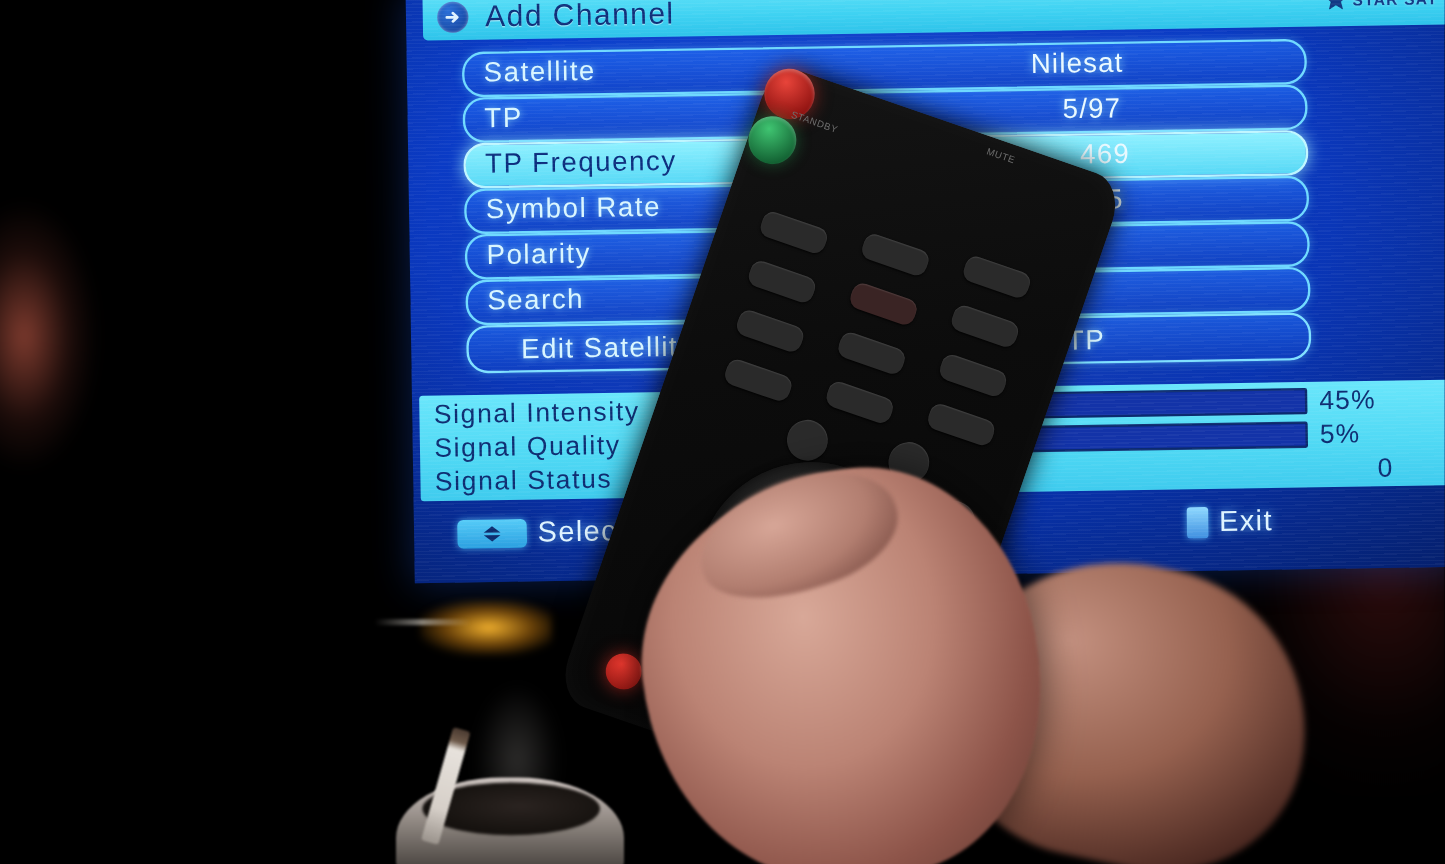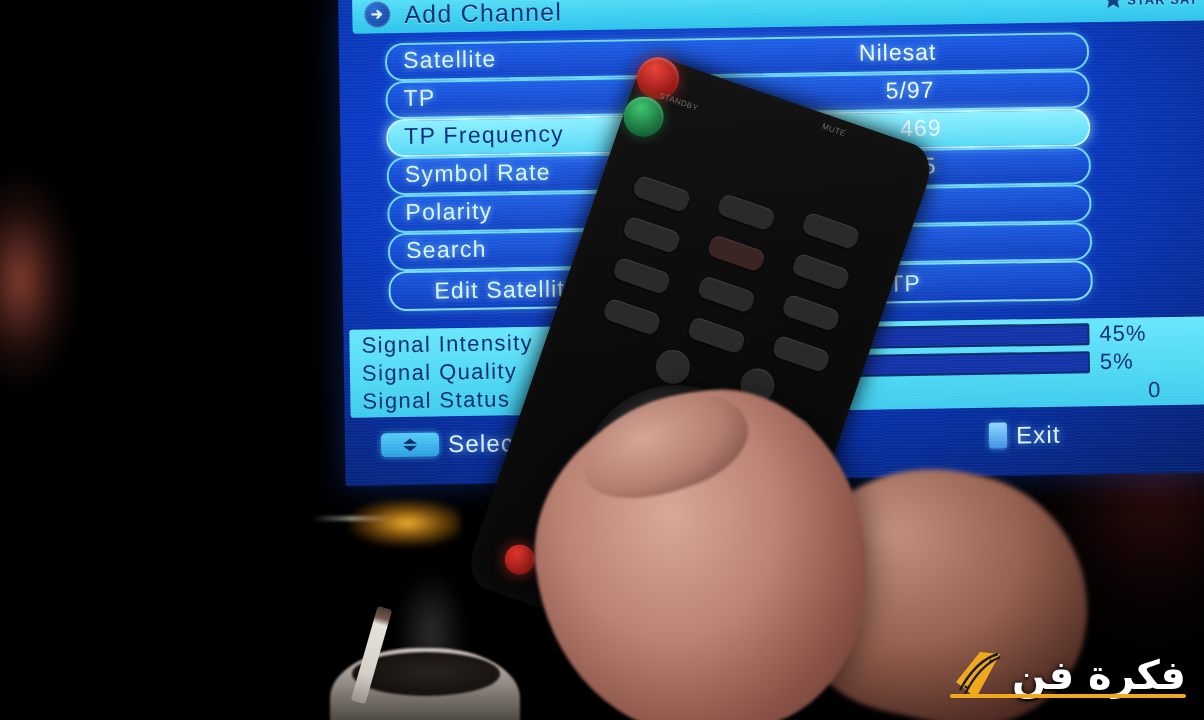--- a/index.html
+++ b/index.html
@@ -332,25 +332,14 @@
   <div id="hand"></div>
   <div id="thumb"></div>
 
   <div id="amber"></div>
   <div id="amber-streak"></div>
   <div id="smoke"></div>
   <div id="cup"></div>
   <div id="cup-inner"></div>
   <div id="cig"></div>
 
-  <div id="watermark">
-    <svg id="wm-mark" viewBox="0 0 54 54">
-      <polygon points="6,34 30,4 50,6 26,50" fill="#f0a91e"></polygon>
-      <path d="M10 42 C22 20, 34 10, 48 6" stroke="#1a1a1a" stroke-width="2.4" fill="none"></path>
-      <path d="M15 46 C26 24, 38 14, 50 9" stroke="#1a1a1a" stroke-width="2.4" fill="none"></path>
-      <circle cx="16" cy="39" r="1.6" fill="#1a1a1a"></circle>
-      <circle cx="41" cy="13" r="1.6" fill="#1a1a1a"></circle>
-    </svg>
-    <span id="wm-text">فكرة فن</span>
-    <span id="wm-underline"></span>
-  </div>
 
 </div>
 
 </body></html>

